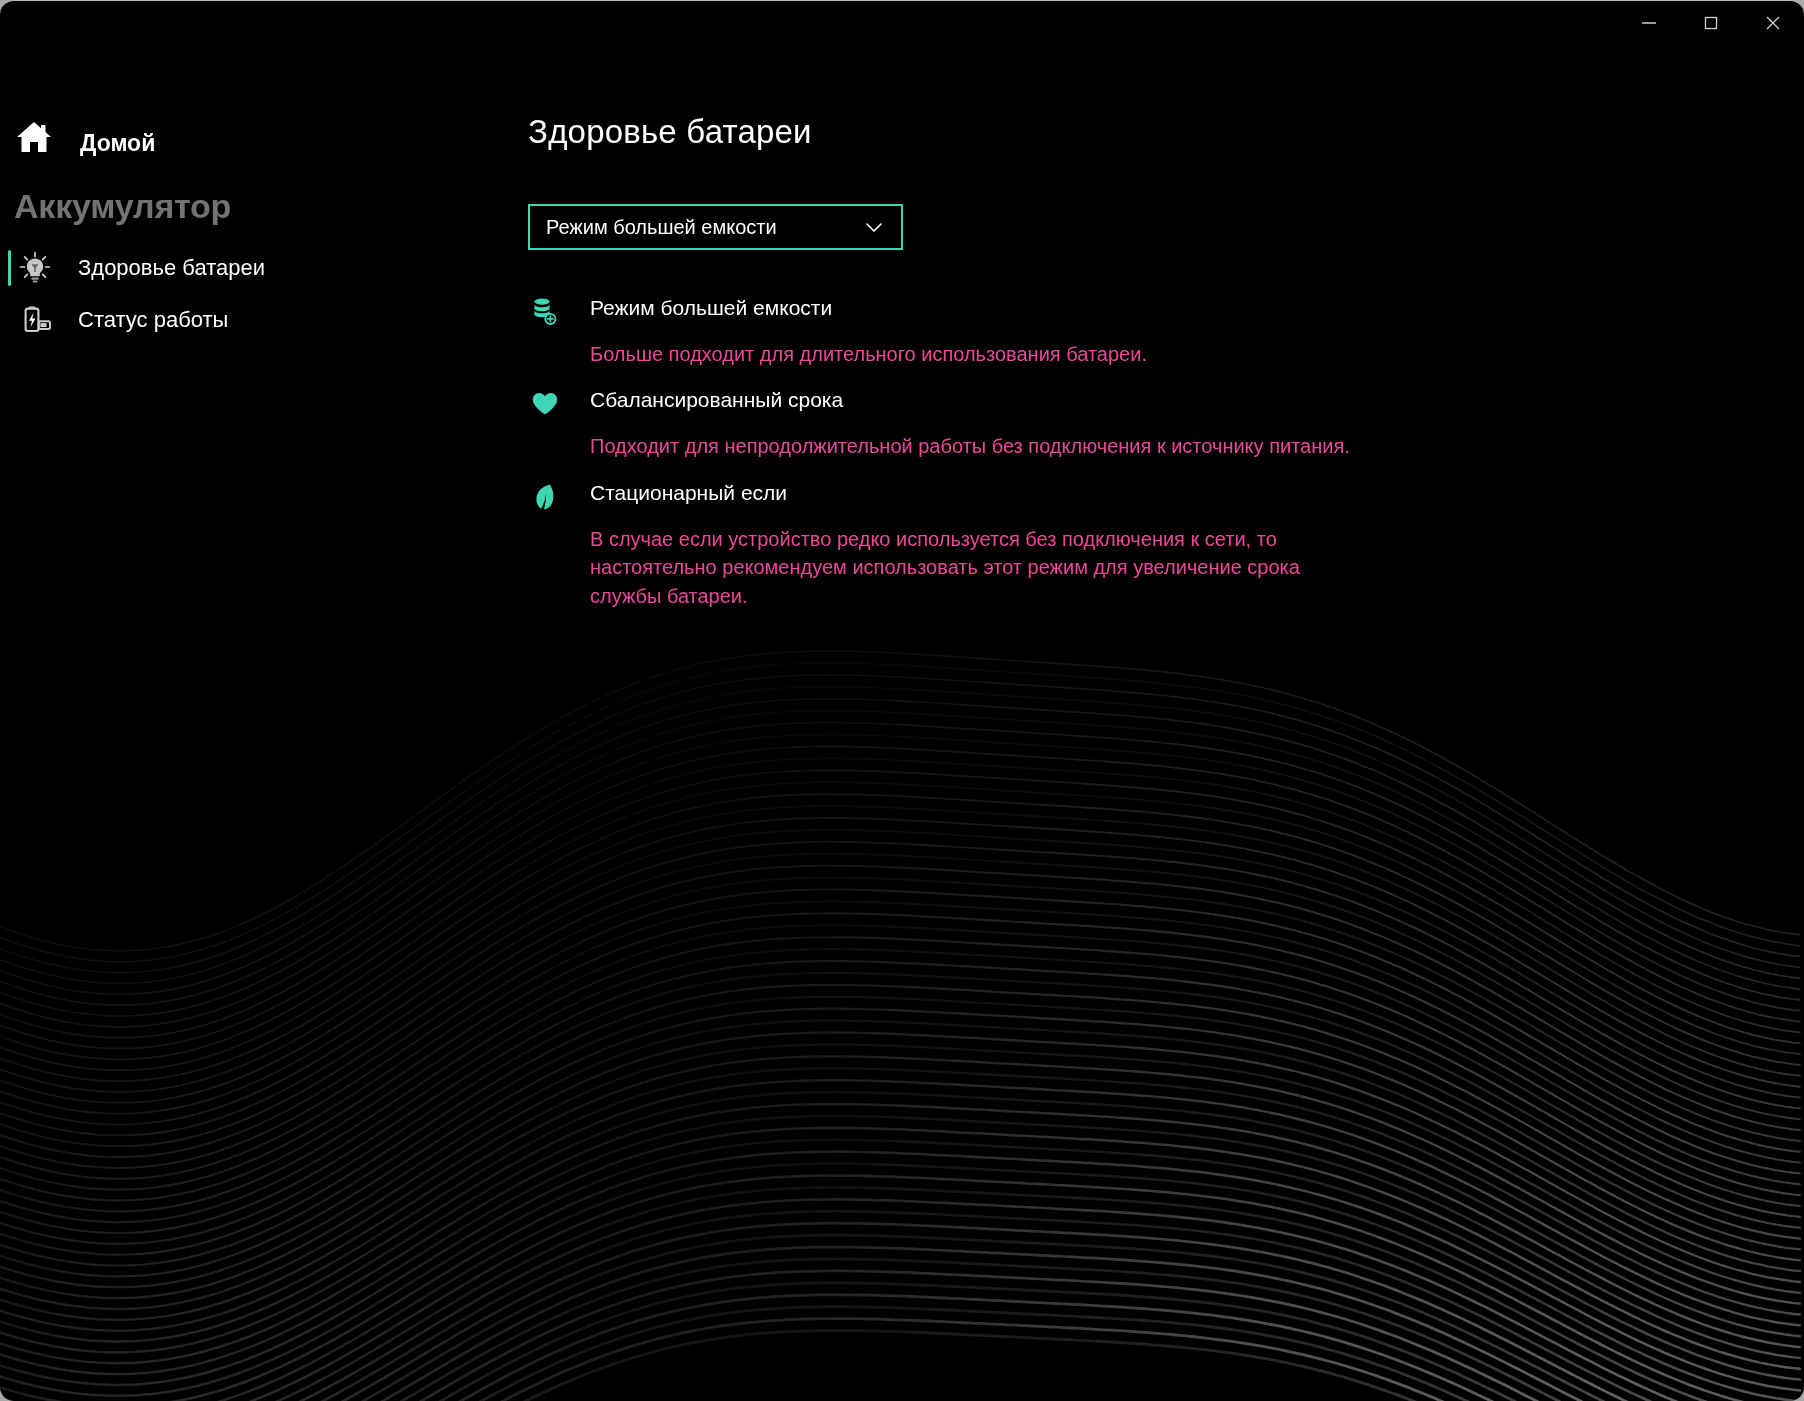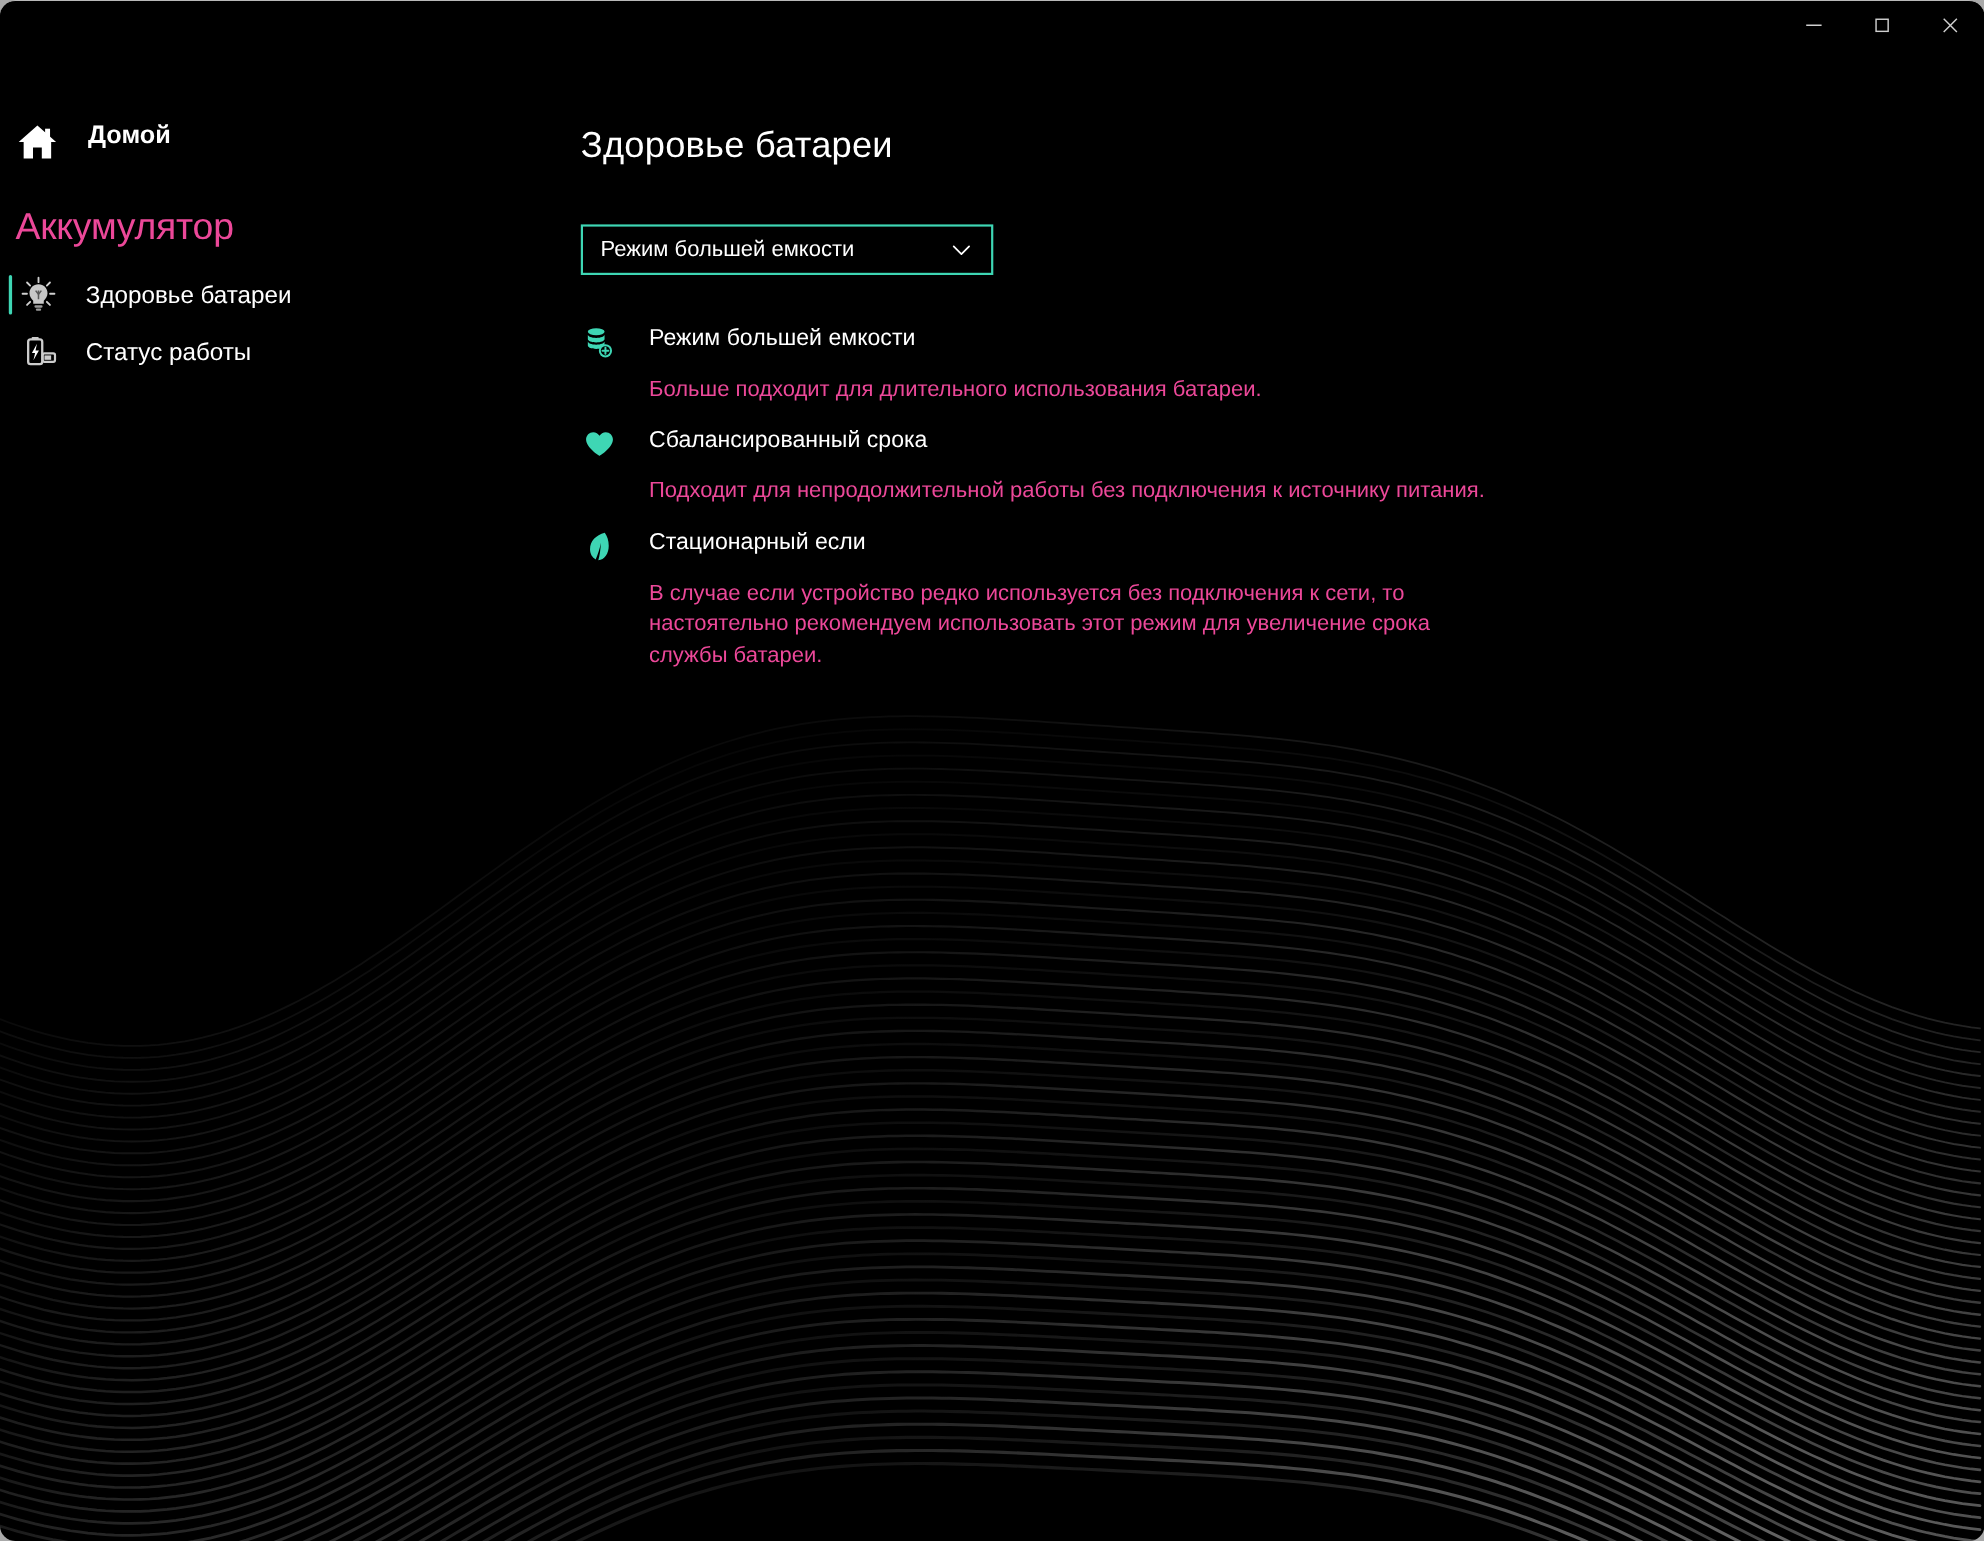--- a/index.html
+++ b/index.html
@@ -61,38 +61,38 @@
     position: absolute;
     left: 0; top: 0;
     width: 470px;
     height: 100%;
     z-index: 5;
     padding-top: 108px;
   }
 
   .home-row {
     display: flex;
-    align-items: flex-start;
+    align-items: flex-end;
     height: 48px;
     padding-left: 14px;
     cursor: default;
   }
   .home-icon { width: 40px; height: 40px; display:flex; align-items:center; justify-content:center; }
   .home-label {
     margin-left: 26px;
     color: #ffffff;
     font-size: 23px;
     font-weight: bold;
   }
 
   .section-title {
     margin: 30px 0 16px 14px;
-    color: #ec4899;
+    color: #737373;
     font-size: 34px;
-    font-weight: normal;
+    font-weight: bold;
     letter-spacing: -0.2px;
   }
 
   .nav-item {
     position: relative;
     display: flex;
     align-items: center;
     height: 52px;
     padding-left: 14px;
     cursor: default;

